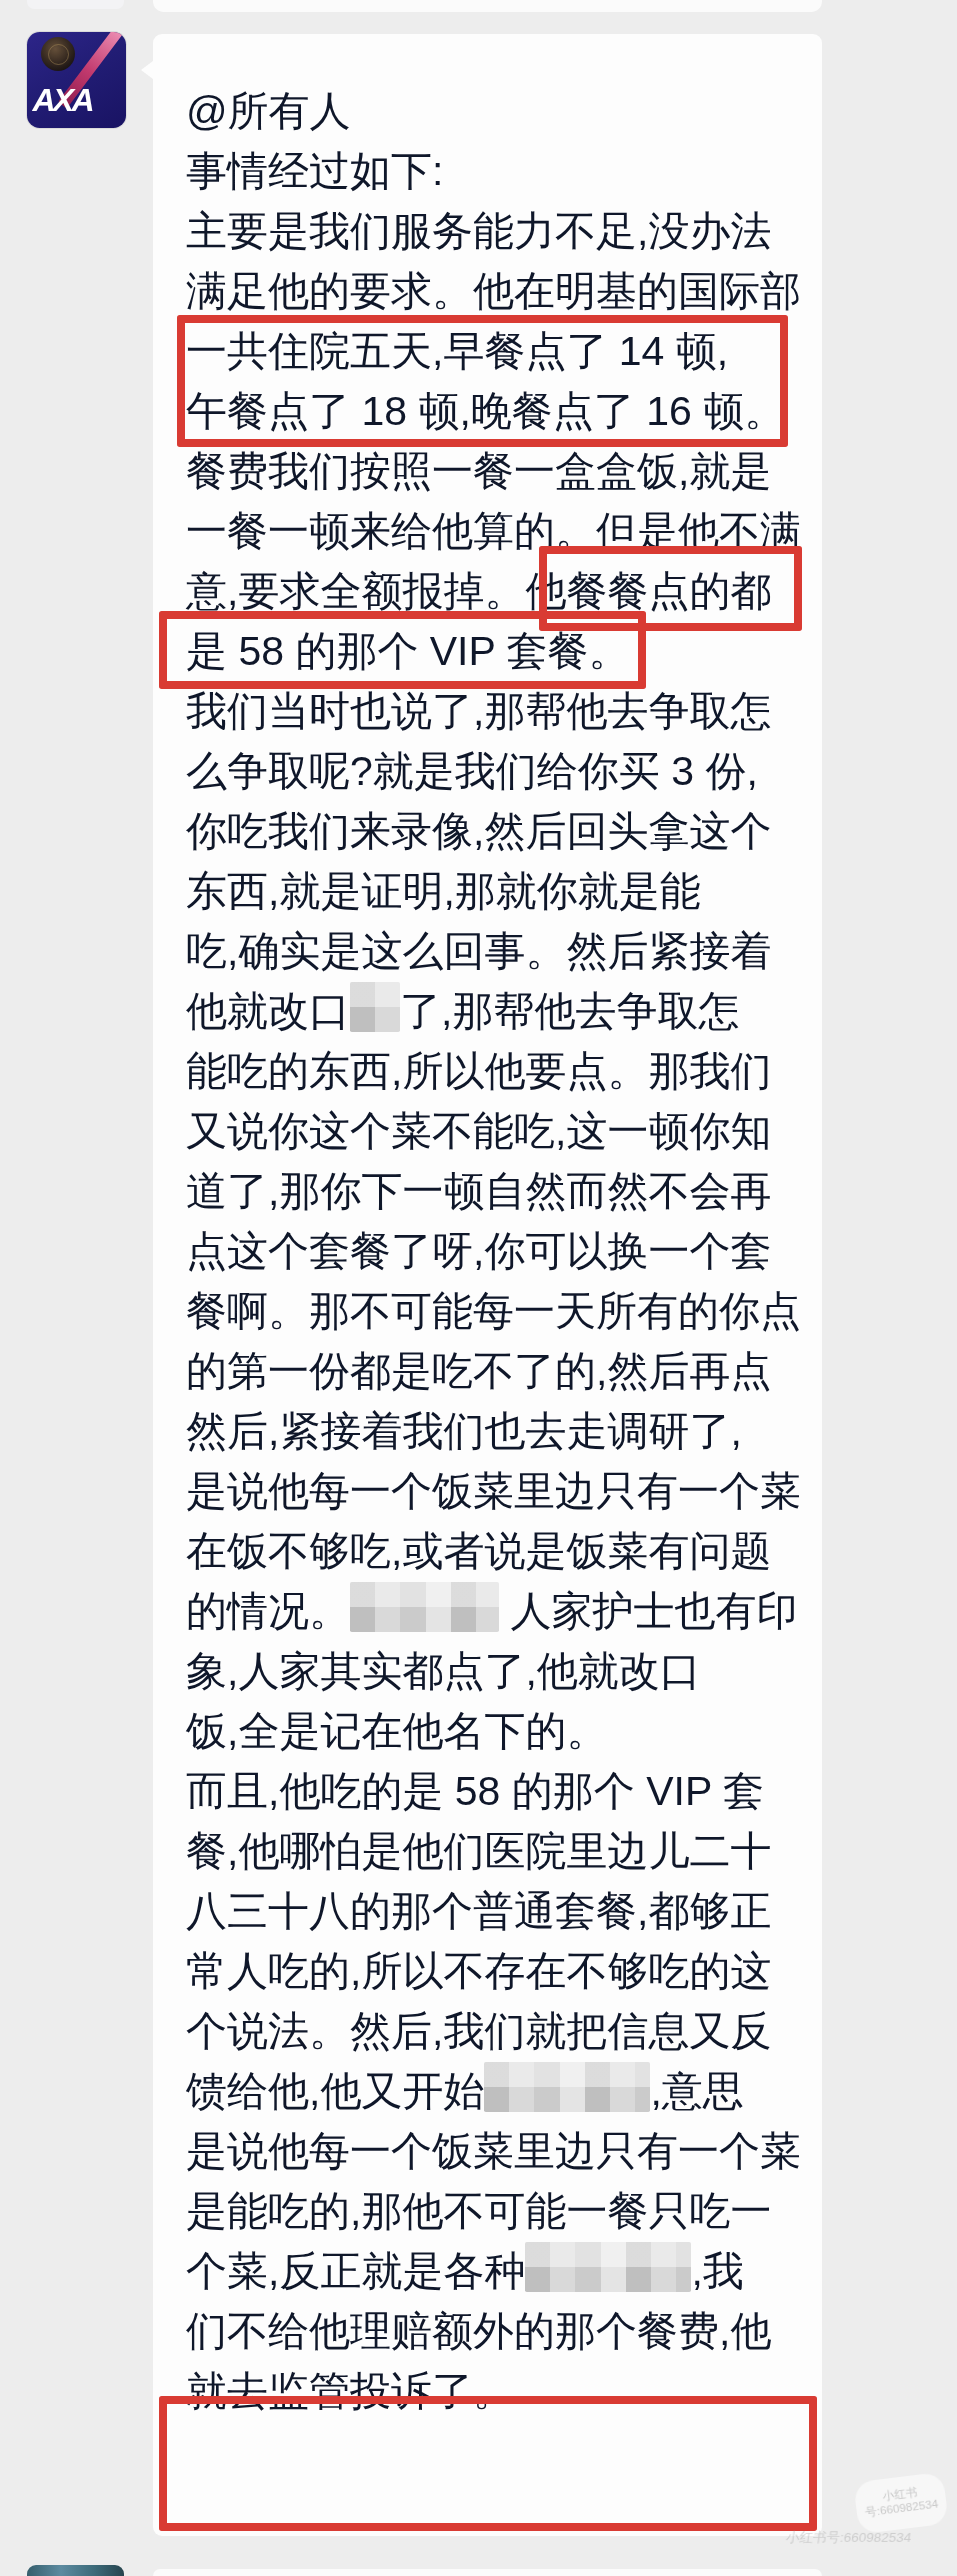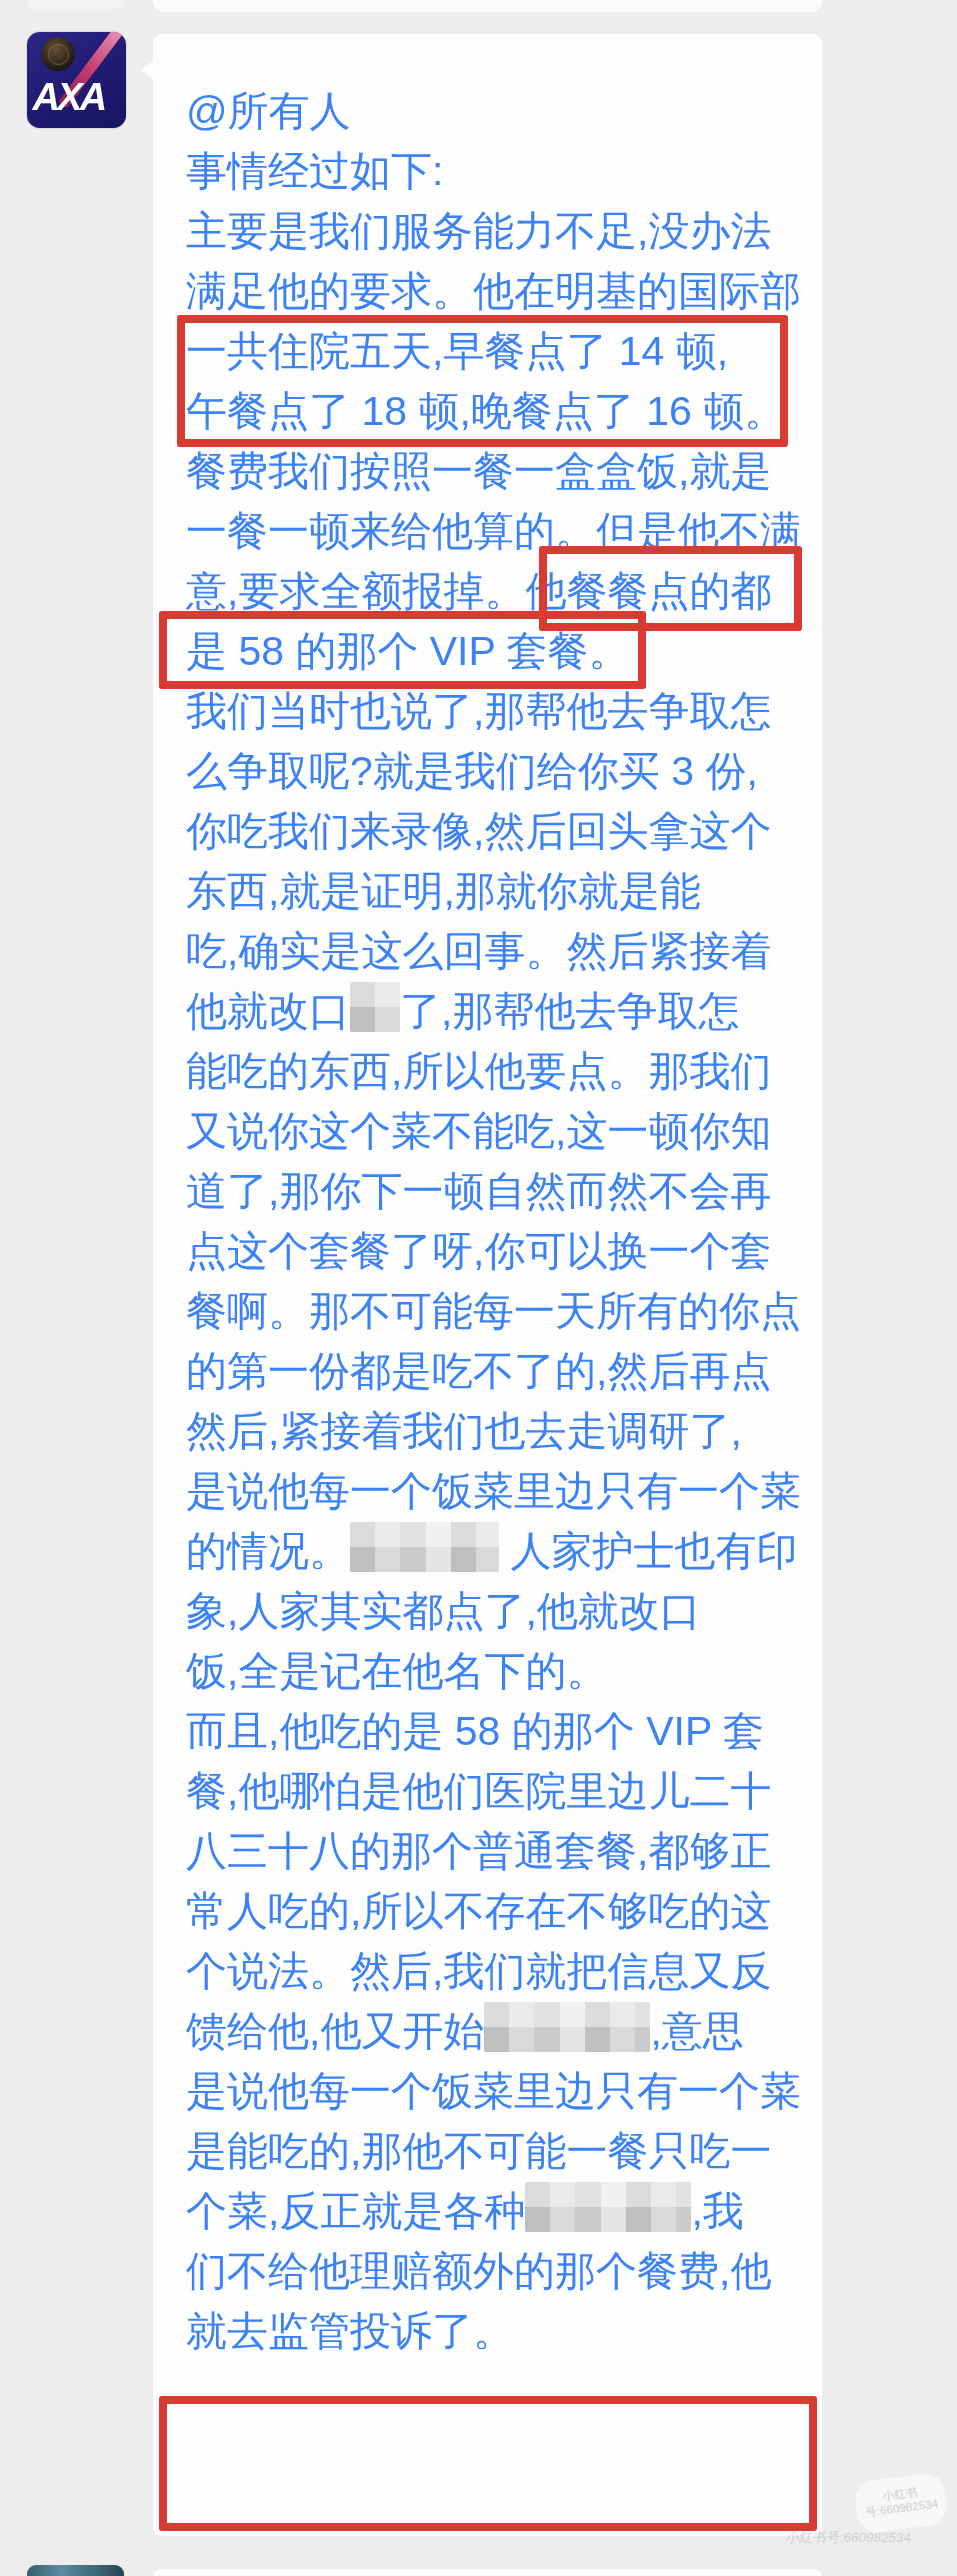--- a/index.html
+++ b/index.html
@@ -15,36 +15,36 @@
     background:#f3f3f5;border-radius:0 0 7.2px 7.2px;}
   
   .avatar{position:absolute;left:27px;top:32px;width:99px;height:96px;
     border-radius:12.6px;overflow:hidden;
     background:linear-gradient(150deg,#2d2589 0%,#221d75 45%,#191363 100%);
     box-shadow:0 0 0 0.9px rgba(0,0,0,.08);}
   .avatar .slash{position:absolute;left:59px;top:-14.4px;width:10.8px;height:97px;
     transform:rotate(37deg);border-radius:2.7px;
     background:linear-gradient(#ef93b8 0%,#c23a6e 55%,#8e1c4e 100%);}
   .avatar .brand{position:absolute;left:5.4px;bottom:9px;
-    font-style:italic;font-weight:bold;font-size:38px;letter-spacing:-2.7px;
+    font-style:italic;font-weight:bold;font-size:32px;letter-spacing:-2.7px;
     color:#ffffff;}
   .avatar .badge{position:absolute;left:14.4px;top:5.4px;width:34px;height:34px;
     border-radius:50%;
     background:radial-gradient(circle at 42% 35%,#6b5534 0%,#3a2d1a 45%,#1d160d 75%);
     opacity:.92;}
   .avatar .badge::after{content:"";position:absolute;left:6.3px;top:6.3px;width:21.6px;height:21.6px;
     border-radius:50%;border:1.8px solid rgba(190,160,90,.45);box-sizing:border-box;}
   
   .bubble{position:absolute;left:153px;top:34px;width:669px;height:2502px;
     background:#fdfdfd;border-radius:9px;}
   .tail{position:absolute;left:-11.7px;top:27px;width:0;height:0;
     border-top:9px solid transparent;border-bottom:9px solid transparent;
     border-right:12.6px solid #fdfdfd;}
   .text{position:absolute;left:33px;top:47px;width:631px;}
-  .line{height:60px;line-height:60px;font-size:41px;color:#3b82f6;
+  .line{height:60px;line-height:60px;font-size:41px;color:#0f172a;
     white-space:nowrap;letter-spacing:0;}
   .mosaic{display:inline-block;height:50px;vertical-align:-7.2px;border-radius:1.8px;
     background-image:
       repeating-linear-gradient(0deg,rgba(255,255,255,0) 0 25px,rgba(255,255,255,.45) 25px 50px),
       repeating-linear-gradient(90deg,#bfbfbf 0 25px,#d9d9d9 25px 50px,#cbcbcb 50px 76px,#e4e4e4 76px 101px);
     filter:blur(0.5px);}
   
   .red-box{position:absolute;box-sizing:border-box;border:8px solid #d93b33;
     border-radius:2.7px;background:transparent;}
   
@@ -96,20 +96,21 @@
         <div class="line"><span>吃,确实是这么回事。然后紧接着</span></div>
         <div class="line"><span>他就改口</span><span class="mosaic" style="width: 50px;"></span><span>了,那帮他去争取怎</span></div>
         <div class="line"><span>能吃的东西,所以他要点。那我们</span></div>
         <div class="line"><span>又说你这个菜不能吃,这一顿你知</span></div>
         <div class="line"><span>道了,那你下一顿自然而然不会再</span></div>
         <div class="line"><span>点这个套餐了呀,你可以换一个套</span></div>
         <div class="line"><span>餐啊。那不可能每一天所有的你点</span></div>
         <div class="line"><span>的第一份都是吃不了的,然后再点</span></div>
         <div class="line"><span>然后,紧接着我们也去走调研了,</span></div>
         <div class="line"><span>是说他每一个饭菜里边只有一个菜</span></div>
+        <div class="line"><span>在饭不够吃,或者说是饭菜有问题</span></div>
         <div class="line"><span>的情况。</span><span class="mosaic" style="width: 149px;"></span><span> 人家护士也有印</span></div>
         <div class="line"><span>象,人家其实都点了,他就改口</span></div>
         <div class="line"><span>饭,全是记在他名下的。</span></div>
         <div class="line"><span>而且,他吃的是 58 的那个 VIP 套</span></div>
         <div class="line"><span>餐,他哪怕是他们医院里边儿二十</span></div>
         <div class="line"><span>八三十八的那个普通套餐,都够正</span></div>
         <div class="line"><span>常人吃的,所以不存在不够吃的这</span></div>
         <div class="line"><span>个说法。然后,我们就把信息又反</span></div>
         <div class="line"><span>馈给他,他又开始</span><span class="mosaic" style="width: 166px;"></span><span>,意思</span></div>
         <div class="line"><span>是说他每一个饭菜里边只有一个菜</span></div>

